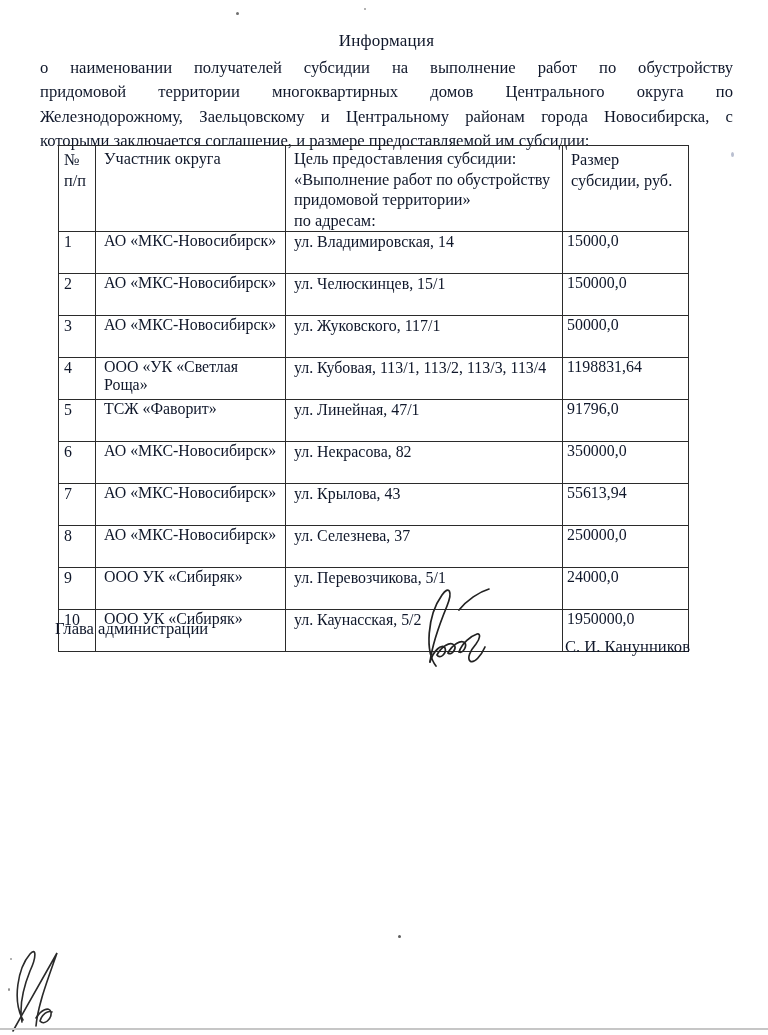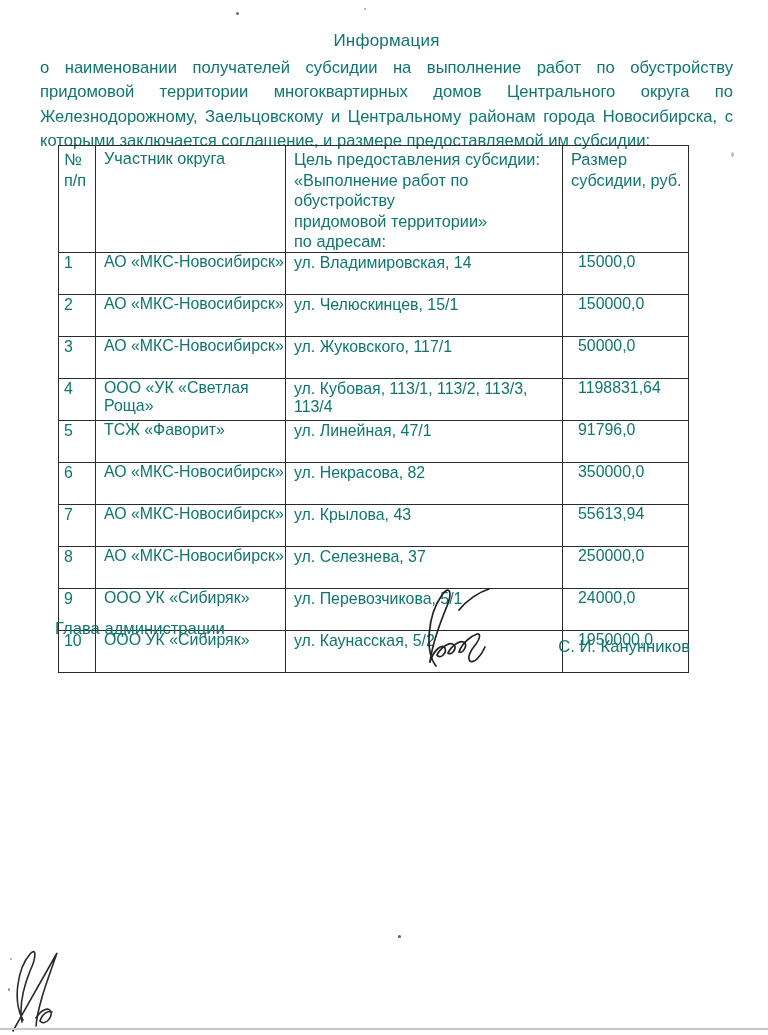--- a/index.html
+++ b/index.html
@@ -1,20 +1,20 @@
 <!DOCTYPE html>
 <html lang="ru"><head>
 <meta charset="utf-8">
 <style>
   html,body{margin:0;padding:0;background:#888;}
   .page{
     position:relative;width:768px;height:1035px;margin:0 auto;
     background:#ffffff;overflow:hidden;
-    font-family:Liberation Sans, sans-serif;
-    color:#0f766e;
+    font-family:Liberation Serif, serif;
+    color:#0f172a;
   }
   
   .title{
     position:absolute;left:40px;top:31px;width:693px;
     text-align:center;font-size:17px;letter-spacing:.2px;
   }
   .intro{position:absolute;left:40px;top:56px;width:693px;font-size:16.6px;}
   .intro .jline{line-height:24.4px;text-align:justify;text-align-last:justify;}
   .intro .jlast{line-height:24.4px;text-align:left;}
   
@@ -28,21 +28,21 @@
     font-size:16.3px;overflow:hidden;
   }
   th.h-num{padding:3px 2px 0 5px;line-height:21px;}
   th.h-part{padding:3px 2px 0 8px;}
   th.h-purpose{padding:3px 2px 0 8px;line-height:20.5px;height:75px;}
   th.h-amount{padding:3px 2px 0 8px;line-height:21px;margin-top:20px;}
   tr.data td{height:36px;font-size:15.9px;}
   td.c-num{padding:1px 0 0 5px;font-size:15.5px;}
   td.c-part{vertical-align:bottom;padding:0 0 5px 8px;}
   td.c-addr{vertical-align:top;padding:1px 0 0 8px;}
-  td.c-amt{vertical-align:bottom;padding:0 0 5px 15px;}
+  td.c-amt{vertical-align:bottom;padding:0 0 5px 4px;}
   
   .sig-position{position:absolute;left:55px;top:617px;font-size:16.6px;line-height:23px;}
   .sig-name{position:absolute;right:78px;top:637px;font-size:16.6px;text-align:center;}
   .sig-stroke{position:absolute;left:399px;top:586px;}
   .paraph{position:absolute;left:6px;top:946px;}
   
   .scan-line{position:absolute;left:0;top:1028px;width:768px;height:2px;background:#c6c6c6;}
   .speck{position:absolute;border-radius:50%;}
   .s1{left:236px;top:12px;width:3px;height:3px;background:#6f6f6f;}
   .s2{left:364px;top:8px;width:2px;height:2px;background:#9a9a9a;}

